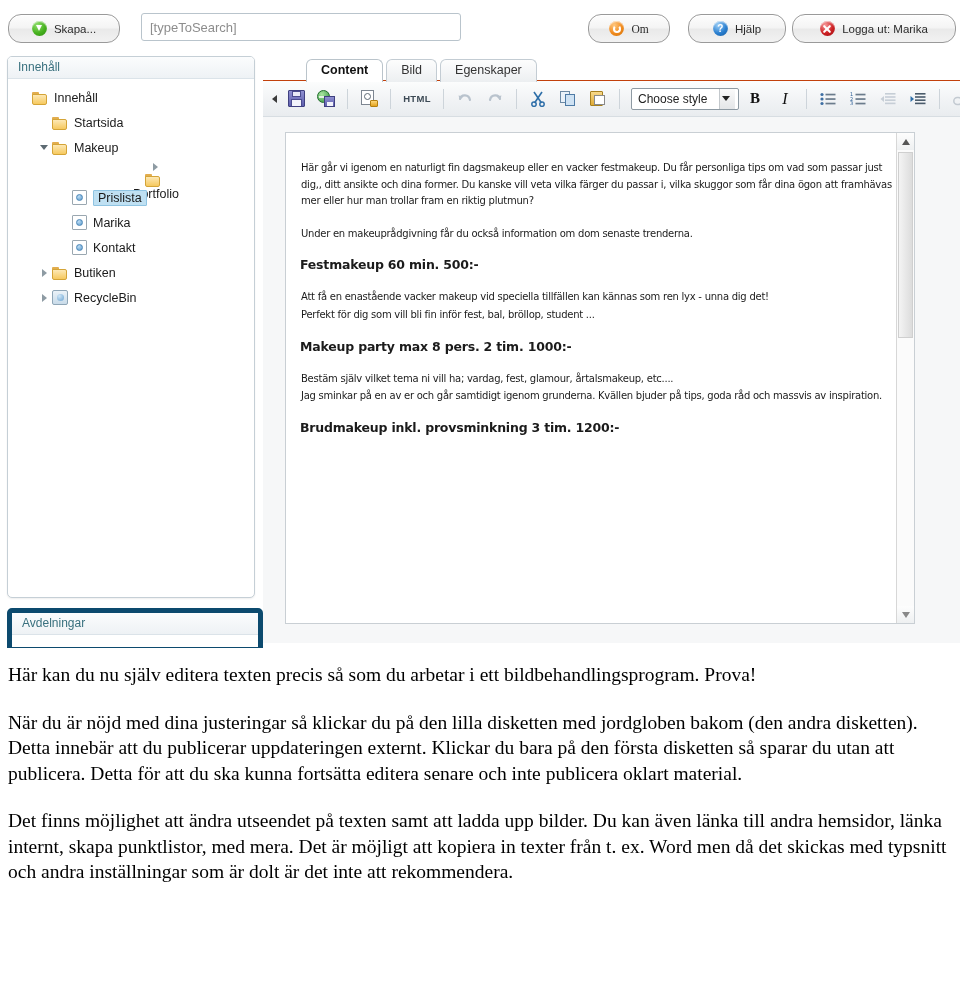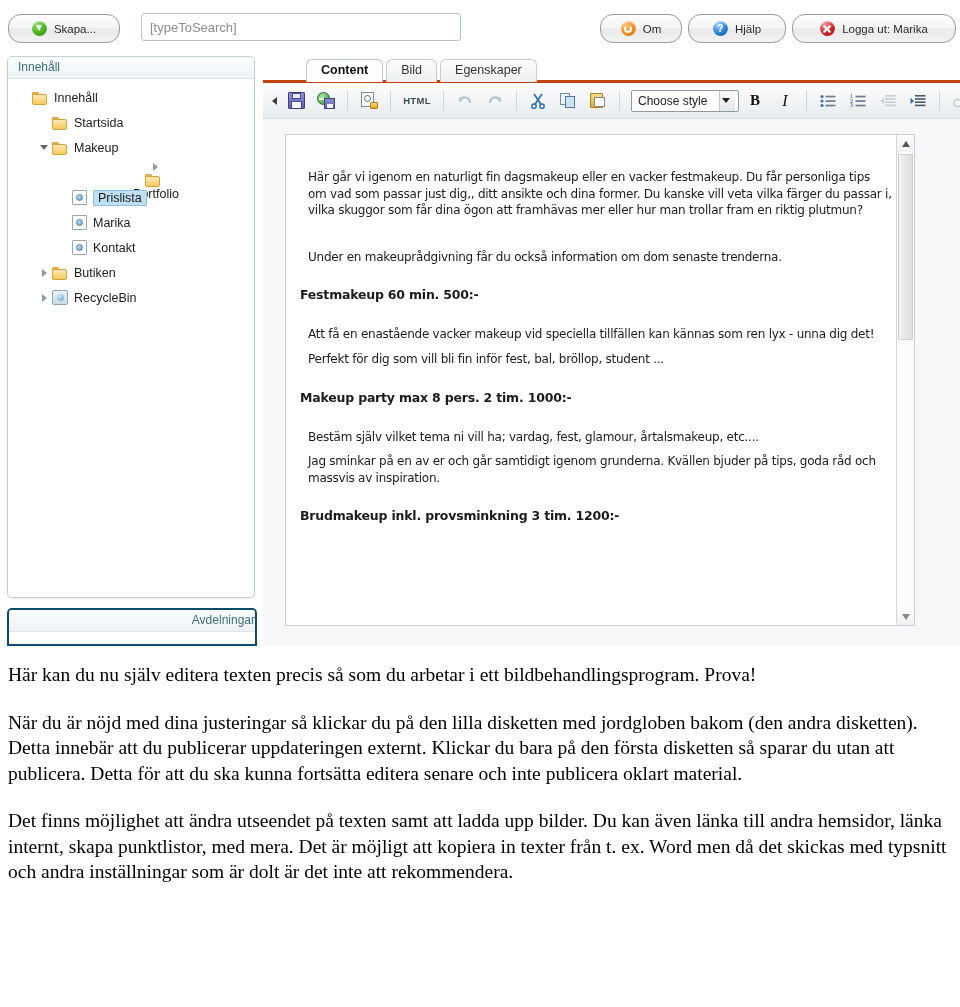--- a/index.html
+++ b/index.html
@@ -25,21 +25,21 @@
   }
   .skapa{position:absolute;left:8px;top:14px;width:110px;height:27px;}
   .search-wrap{position:absolute;left:141px;top:13px;width:320px;height:28px;}
   .search-input{
     width:100%;height:100%;box-sizing:border-box;
     border:1px solid #b9c4cc;border-radius:3px;background:#fff;
     padding:0 8px;font-size:13px;color:#7e7e7e;
     font-family:"Liberation Sans", sans-serif;
   }
   .search-input::placeholder{color:#8d8d8d;}
-  .om{position:absolute;left:600px;top:14px;width:80px;height:27px;}
+  .om{position:absolute;left:588px;top:14px;width:80px;height:27px;font-family:Liberation Serif, serif;}
   .hjalp{position:absolute;left:688px;top:14px;width:96px;height:27px;}
   .logout{position:absolute;left:792px;top:14px;width:162px;height:27px;}
 
   
   .cic{width:15px;height:15px;border-radius:50%;position:relative;flex:0 0 auto;
        box-shadow:inset 0 1px 1px rgba(255,255,255,.7);}
   .cic-green{background:radial-gradient(circle at 35% 28%,#8ede6a 0%,#46b11e 55%,#2d8a10 100%);}
   .cic-green:after{content:"";position:absolute;left:4px;top:3.5px;width:0;height:0;
     border-left:3.5px solid transparent;border-right:3.5px solid transparent;border-top:6px solid #fff;}
   .cic-orange{background:radial-gradient(circle at 35% 28%,#ffc77f 0%,#f08a1c 55%,#cf6f06 100%);}
@@ -84,35 +84,35 @@
     background:radial-gradient(circle at 35% 30%,#bcdcf5,#5d9ccc);border:1px solid #4b87b8;box-sizing:border-box;}
   .binico{width:16px;height:15px;flex:0 0 auto;margin-right:6px;position:relative;
     background:linear-gradient(to bottom,#eaf2f8,#c9dbe9);border:1px solid #8fa6b7;box-sizing:border-box;border-radius:2px;}
   .binico:after{content:"";position:absolute;left:4px;top:3px;width:7px;height:7px;border-radius:50%;
     background:radial-gradient(circle at 35% 30%,#cfe6f7,#6ba3d0);}
   .tlabel{white-space:nowrap;}
   .tlabel.sel{background:#bfe0f2;border:1px solid #8fc4e2;padding:0 4px;margin:-1px 0;border-radius:1px;}
 
   .leftpanel2{
     position:absolute;left:7px;top:608px;width:246px;height:34px;
-    background:#fff;border:2px solid #0c4a6e;border-radius:5px 5px 0 0;overflow:hidden;text-align:right;
+    background:#fff;border:5px solid #0c4a6e;border-radius:5px 5px 0 0;overflow:hidden;
   }
 
   
   .tabs{position:absolute;left:266px;top:58px;height:24px;display:flex;align-items:flex-end;gap:3px;z-index:5;}
   .tab{
     height:22px;line-height:21px;padding:0 14px;font-size:12.5px;color:#333;
     background:linear-gradient(to bottom,#fdfdfd,#eceff1);
     border:1px solid #c3ccd3;border-bottom:none;border-radius:6px 6px 0 0;cursor:pointer;
   }
   .tab.active{background:#fff;color:#111;font-weight:bold;border-color:#bac4cb;margin-left:40px;}
 
   .editorpanel{
     position:absolute;left:263px;top:80px;width:697px;height:562px;
-    background:#f6f7f8;border-top:3px solid #c2410c;
+    background:#f6f7f8;border-top:1px solid #c2410c;
   }
   .toolbar{
     position:absolute;left:0;top:0;width:697px;height:36px;
     background:linear-gradient(to bottom,#fcfdfd 0%,#f1f3f5 55%,#e9ecef 100%);
     border-bottom:1px solid #d7dde2;
     display:flex;align-items:center;padding-left:6px;box-sizing:border-box;gap:2px;
   }
   .tbtn{width:26px;height:26px;display:flex;align-items:center;justify-content:center;
     border:1px solid transparent;border-radius:3px;cursor:pointer;flex:0 0 auto;}
   .tsep{width:1px;height:20px;background:#cdd4da;margin:0 5px;flex:0 0 auto;}
@@ -134,21 +134,21 @@
   .bbtn{font-family:"Liberation Serif", serif;font-weight:bold;font-size:15px;color:#111;}
   .ibtn{font-family:"Liberation Serif", serif;font-style:italic;font-size:16px;color:#111;}
 
   .doc{
     position:absolute;left:22px;top:51px;width:630px;height:492px;
     background:#fff;border:1px solid #c9cfd4;box-sizing:border-box;overflow:hidden;
   }
   .doc-inner{padding:12px 14px 0 14px;}
   .doc h4{margin:0 0 2px 0;font-size:12.5px;font-weight:bold;color:#1b1b1b;
     font-family:"DejaVu Sans", sans-serif;letter-spacing:-.2px;}
-  .doc p{margin:8px;font-size:12px;line-height:16.6px;color:#1b1b1b;
+  .doc p{margin:1px;font-size:10px;line-height:16.6px;color:#1b1b1b;
     font-family:"DejaVu Sans", sans-serif;letter-spacing:-.25px;}
   .gap{height:14px;}
 
   .vscroll{position:absolute;right:0;top:0;width:17px;height:490px;
     background:#fbfbfb;border-left:1px solid #d7d7d7;}
   .vsbtn{width:17px;height:17px;display:flex;align-items:center;justify-content:center;
     background:linear-gradient(to bottom,#fdfdfd,#eef0f1);cursor:pointer;}
   .vsbtn .up{width:0;height:0;border-left:4.5px solid transparent;border-right:4.5px solid transparent;
     border-bottom:6px solid #555;}
   .vsbtn .dn{width:0;height:0;border-left:4.5px solid transparent;border-right:4.5px solid transparent;

